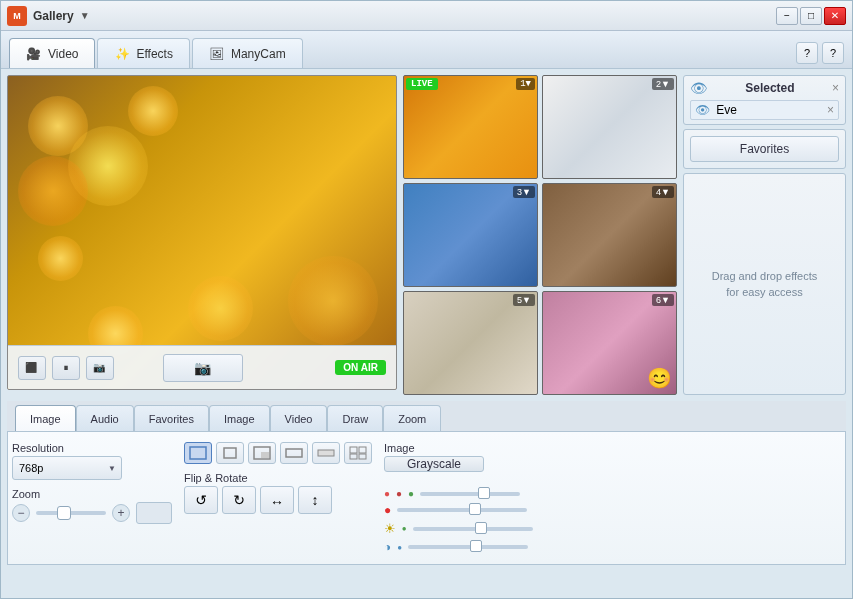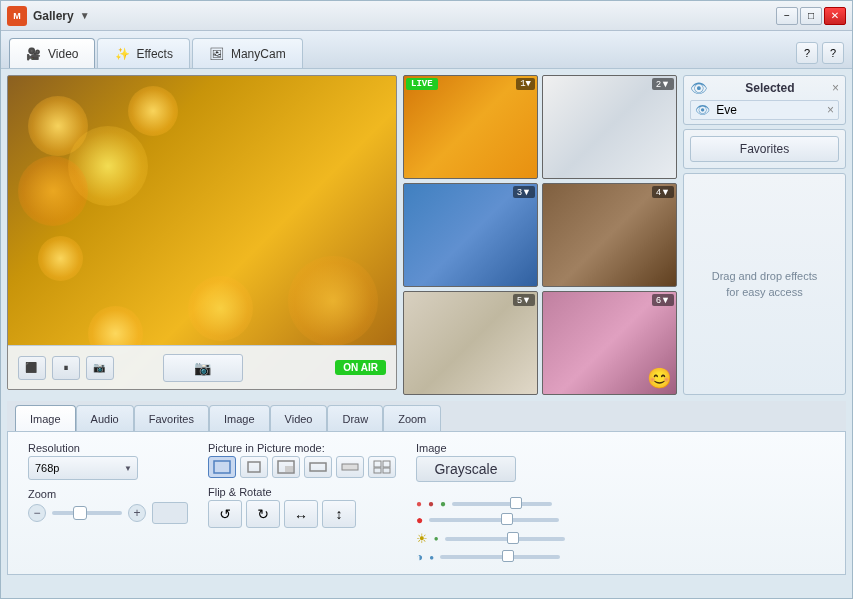--- a/index.html
+++ b/index.html
@@ -291,23 +291,23 @@
     }
     .img-tab.active {
       background: linear-gradient(to bottom, #ffffff, #f5f8fc);
       border-color: #90a8bc;
     }
     
     .settings-area {
       background: linear-gradient(to bottom, #f8fbfe, #eef4f8);
       border: 1px solid #b0c4d4;
       border-top: none;
-      padding: 10px 20px;
-      display: flex;
-      gap: 20px;
+      padding: 10px 4px;
+      display: flex;
+      gap: 12px;
     }
     .settings-col {
       display: flex;
       flex-direction: column;
       gap: 8px;
     }
     .setting-label {
       font-size: 11px;
       color: #334;
       margin-bottom: 2px;
@@ -403,25 +403,25 @@
       border-radius: 3px;
       cursor: pointer;
       display: flex; align-items: center; justify-content: center;
       font-size: 14px;
     }
     
     .color-section {
       flex: 1;
     }
     .grayscale-btn {
-      width: 100px; height: 26px;
+      width: 100px; height: 16px;
       background: linear-gradient(to bottom, #f0f4f8, #dce4ec);
       border: 1px solid #b0c4d4;
       border-radius: 3px;
-      font-size: 14px;
+      font-size: 12px;
       cursor: pointer;
       color: #334;
       margin-bottom: 8px;
     }
     .color-sliders {
       display: flex;
       flex-direction: column;
       gap: 4px;
     }
     .color-row {
@@ -590,21 +590,20 @@
                 <div class="slider-thumb"></div>
               </div>
               <div class="zoom-plus">+</div>
               <div class="zoom-display"></div>
             </div>
           </div>
         </div>
 
         <div class="settings-col">
           <div>
-            <div class="setting-label">Picture in Picture mode:</div>
             <div class="pip-row">
               <div class="pip-btn active">
                 <svg width="18" height="14">
                     <rect x="1" y="1" width="16" height="12" fill="none" stroke="#5080c0" stroke-width="1.5"></rect>
                   </svg>
               </div>
               <div class="pip-btn">
                 <svg width="18" height="14">
                     <rect x="3" y="2" width="12" height="10" fill="none" stroke="#888" stroke-width="1.5"></rect>
                   </svg>

